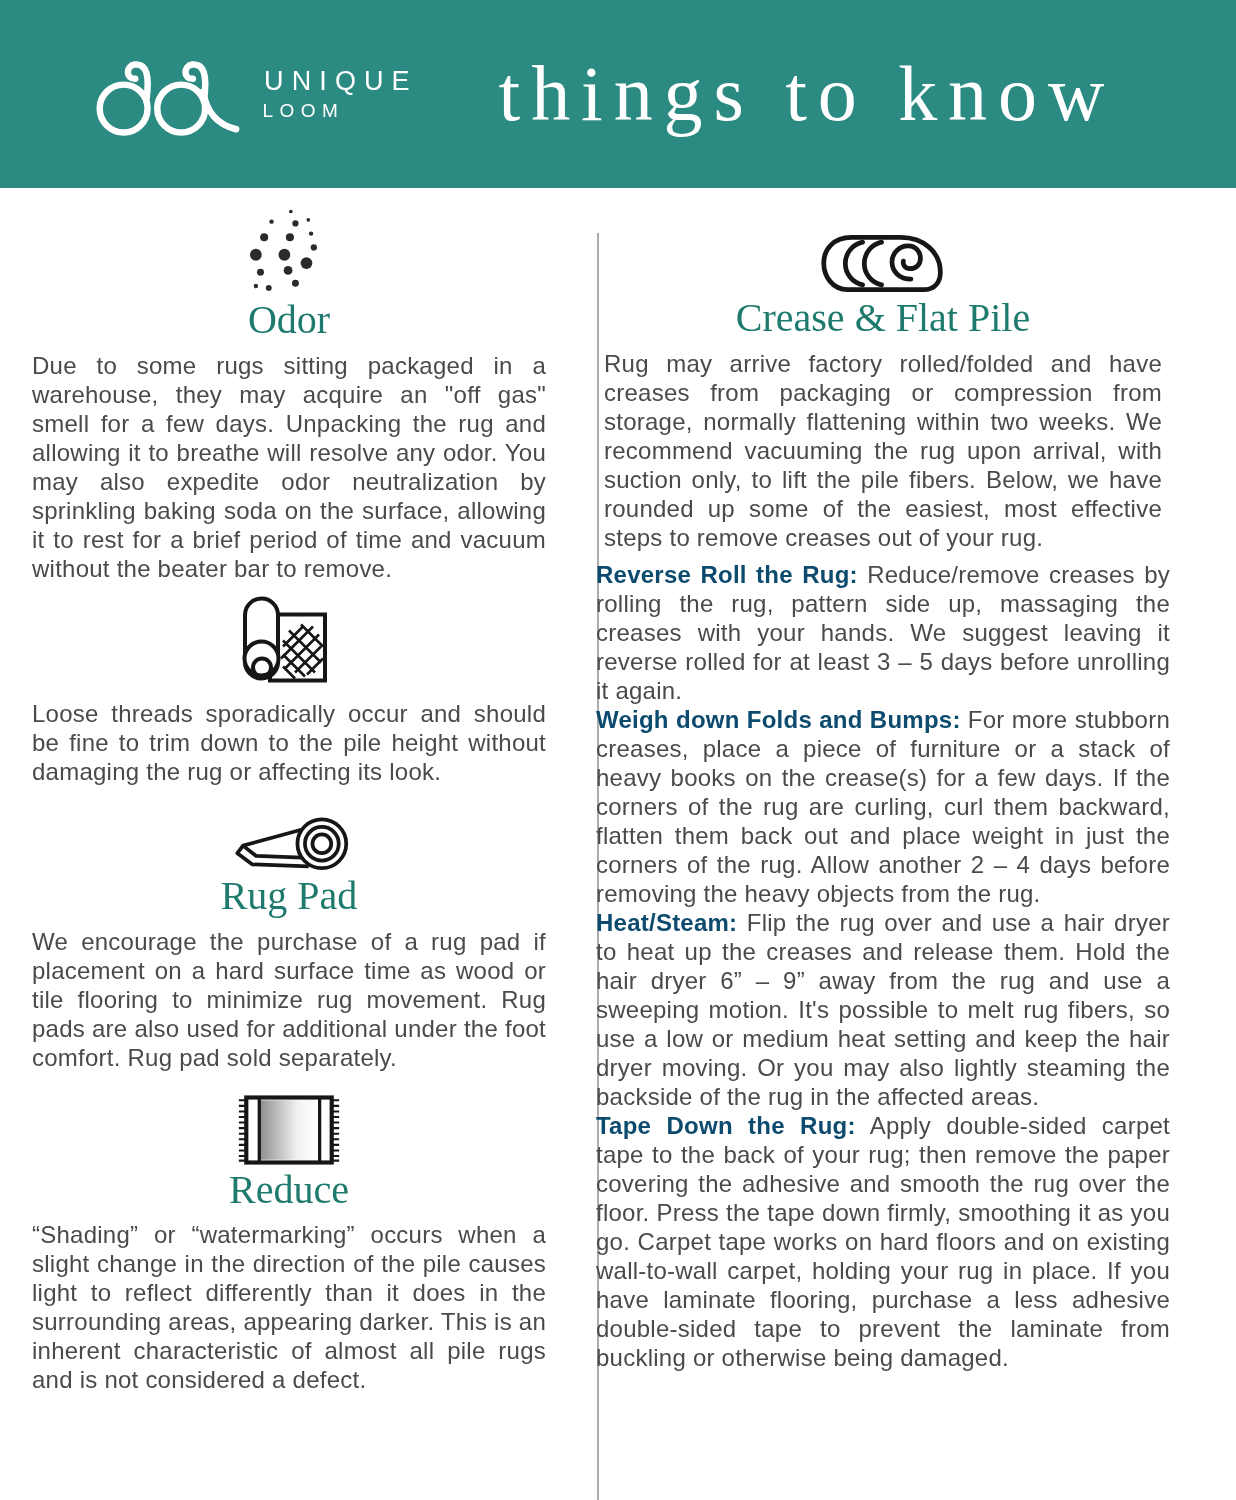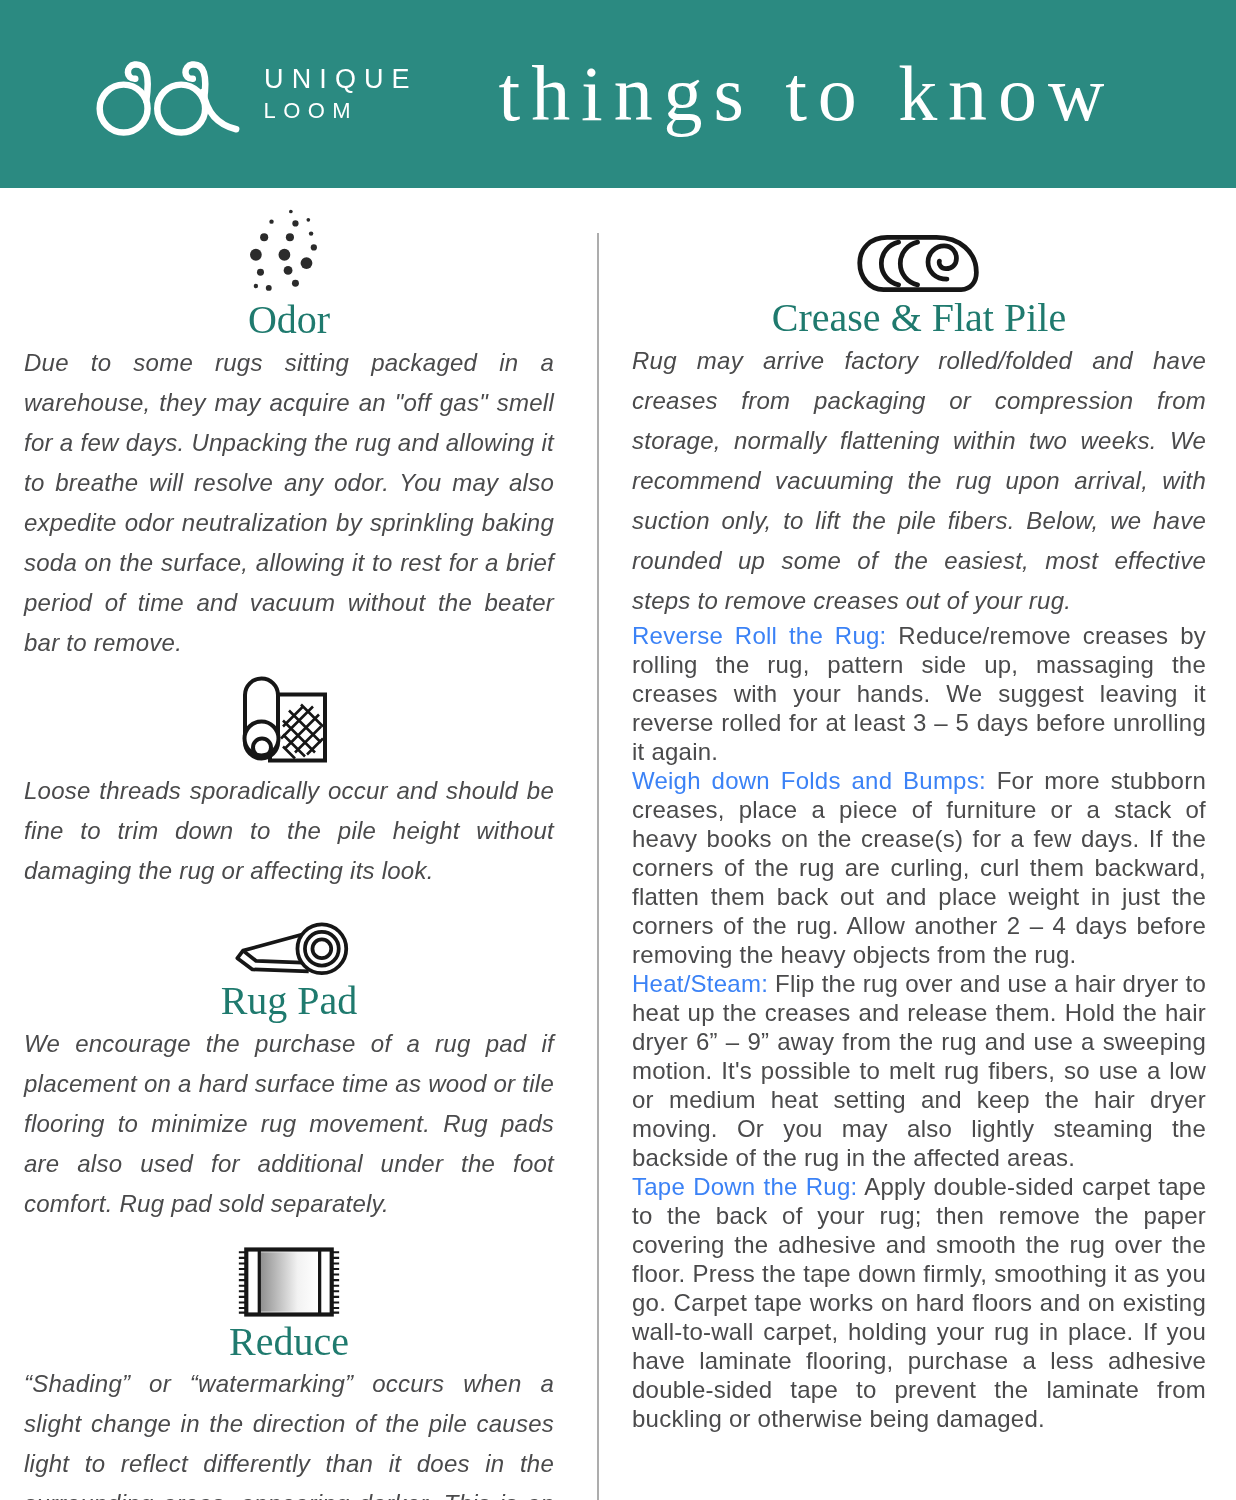--- a/index.html
+++ b/index.html
@@ -9,43 +9,42 @@
   }
   
   .banner{
     position:absolute;top:0;left:0;width:1236px;height:188px;background:#2b8a81;
     display:flex;align-items:center;
   }
   .logo-group{display:flex;align-items:center;margin-left:90px;}
   .logo-svg{width:152px;height:108px;display:block;}
   .brand{color:#ffffff;margin-left:14px;line-height:1.25;}
   .brand-top{font-size:27px;letter-spacing:0.30em;text-indent:0.30em;}
-  .brand-bottom{font-size:22px;letter-spacing:0.34em;text-indent:0.34em;}
+  .brand-bottom{font-size:19px;letter-spacing:0.34em;text-indent:0.34em;}
   .banner-title{
     flex:1;text-align:center;padding-right:40px;color:#ffffff;
     font-family:"Liberation Serif","DejaVu Serif",serif;
     font-size:78px;letter-spacing:0.14em;font-weight:400;
   }
   
   .divider{position:absolute;left:597px;top:233px;bottom:0;width:2px;background:#adadad;}
   .col{position:absolute;top:190px;}
   .col-left{left:24px;width:530px;}
-  .col-right{left:632px;width:574px;}
+  .col-right{left:596px;width:574px;}
   .icon-wrap{text-align:center;}
   h2.sec-head{
     margin:0;text-align:center;font-family:"Liberation Serif","DejaVu Serif",serif;
     font-weight:400;font-size:40px;line-height:1.12;color:#1f7a6e;
   }
   p.body-text{
-    margin:0;font-size:24px;line-height:40px;text-align:justify;color:#4a4a4b;
+    margin:8px;font-size:24px;line-height:29px;text-align:justify;color:#4a4a4b;
     letter-spacing:0.01em;
-    font-style:italic;
   }
   p.tip{margin:0;font-size:24px;line-height:29px;text-align:justify;color:#4a4a4b;letter-spacing:0.01em;}
-  .tip-label{font-weight:400;color:#3b82f6;}
+  .tip-label{font-weight:700;color:#0c4a6e;}
   
   .odor-icon-wrap{margin-top:16px;}
   .odor-head{margin-top:14px;}
   .odor-body{margin-top:8px;}
   .thread-icon-wrap{margin-top:10px;}
   .thread-head{margin-top:10px;}
   .thread-body{margin-top:5px;}
   .pad-icon-wrap{margin-top:20px;}
   .pad-head{margin-top:12px;}
   .pad-body{margin-top:5px;}

